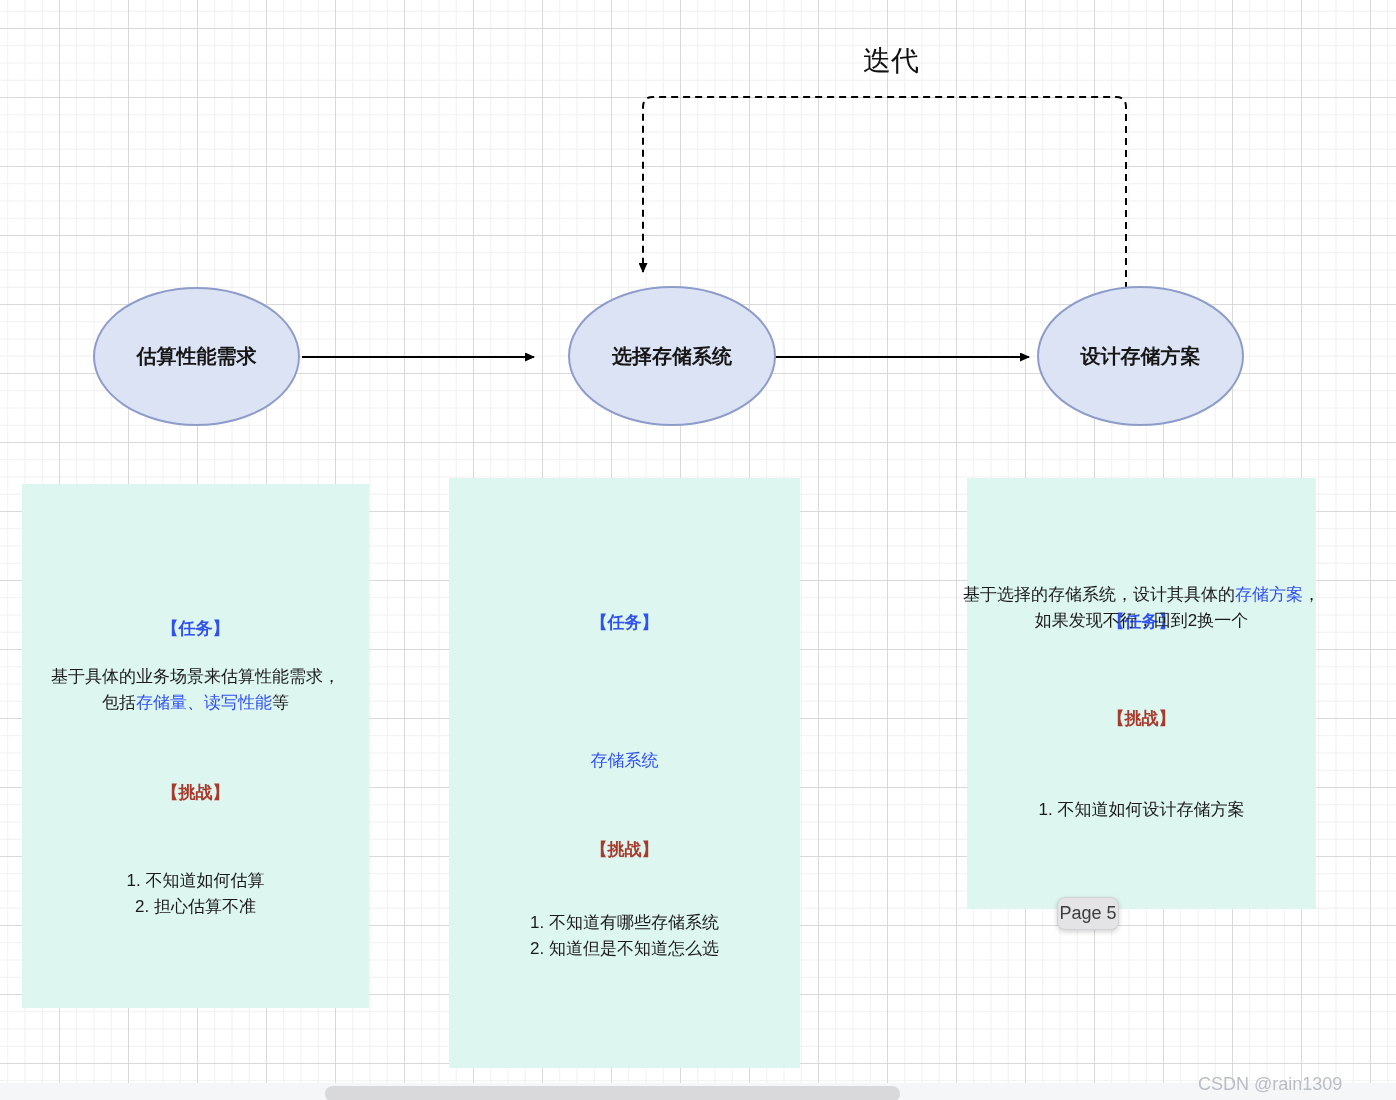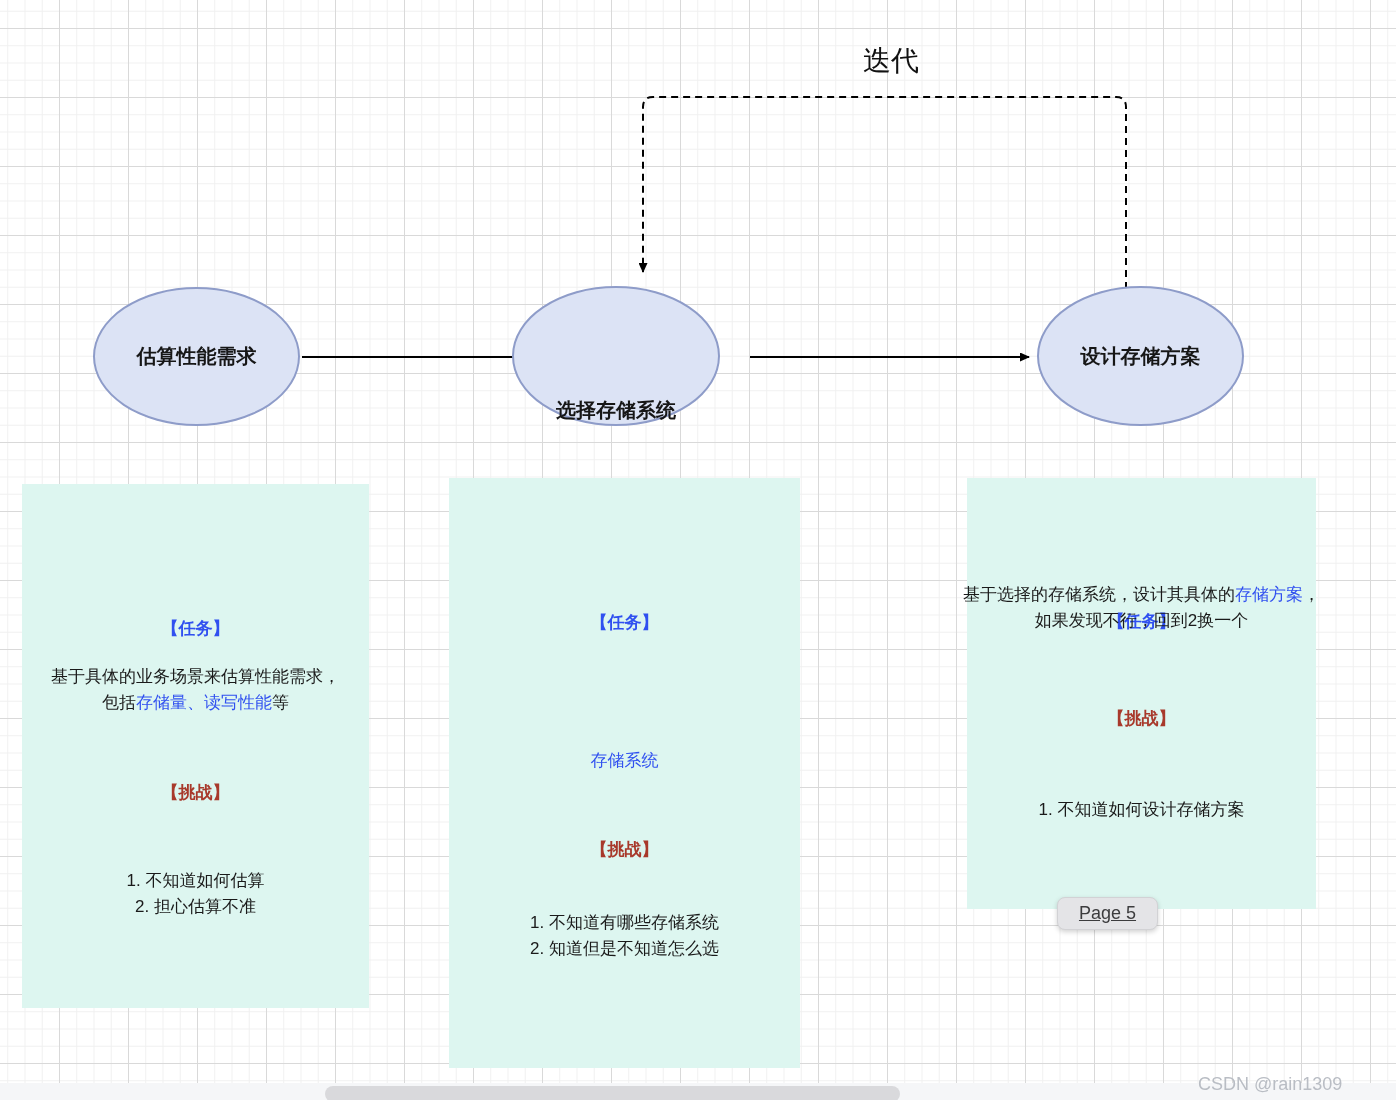--- a/index.html
+++ b/index.html
@@ -22,39 +22,39 @@
   svg.edges{position:absolute;left:0;top:0;pointer-events:none;}
   .node{
     position:absolute;border-radius:50%;
     background:var(--node-fill,#dce3f5);
     border:2px solid var(--node-border,#8e9cc9);
     display:flex;align-items:center;justify-content:center;
     font-size:20px;font-weight:600;color:#161616;
     box-sizing:border-box;text-align:center;
   }
   .node1{left:93px;top:287px;width:207px;height:139px;}
-  .node2{left:512px;top:286px;width:208px;height:140px;align-items:flex-end;}
+  .node2{left:568px;top:286px;width:208px;height:140px;}
   .node3{left:1037px;top:286px;width:207px;height:140px;}
   .note{
     position:absolute;background:var(--note-fill,#ddf6f0);
     text-align:center;font-size:17px;line-height:26px;font-weight:500;
   }
   .note1{left:22px;top:484px;width:347px;height:524px;}
   .note2{left:449px;top:478px;width:351px;height:590px;}
   .note3{left:967px;top:478px;width:349px;height:431px;}
   .t{position:absolute;left:-6px;right:-6px;}
   .task-heading{color:var(--accent-blue,#3050f0);font-weight:600;margin-top:40px;}
   .challenge-heading{color:var(--accent-red,#a8392b);font-weight:600;}
   .link{color:var(--accent-blue,#3050f0);}
   .page-badge{
-    position:absolute;left:1057px;top:897px;width:101px;height:33px;
+    position:absolute;left:1057px;top:897px;width:62px;height:33px;
     background:#e4e4e7;border:1px solid #d2d2d5;border-radius:8px;
     box-shadow:0 2px 5px rgba(0,0,0,0.18);
     display:flex;align-items:center;justify-content:center;
-    font-size:18px;color:#3c3c3e;box-sizing:border-box;text-decoration:underline;
+    font-size:18px;color:#3c3c3e;box-sizing:border-box;
   }
   .bottom-bar{
     position:absolute;left:0;top:1083px;width:1396px;height:17px;
     background:#f5f6f8;
   }
   .scroll-thumb{
     position:absolute;left:325px;top:1086px;width:575px;height:16px;
     border-radius:8px;background:#d9d9dc;
   }
   .watermark{

